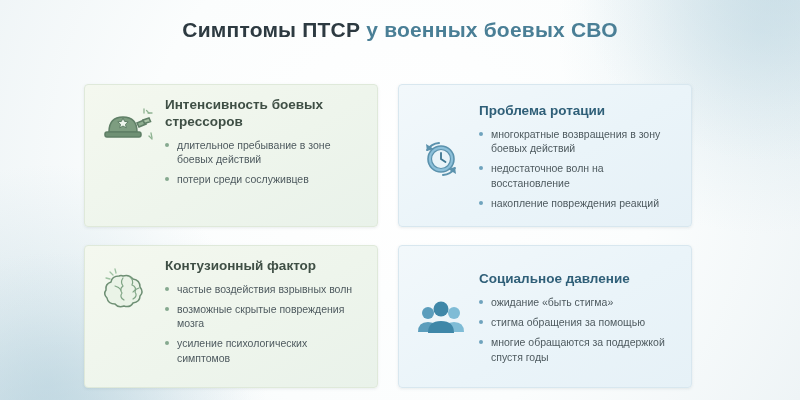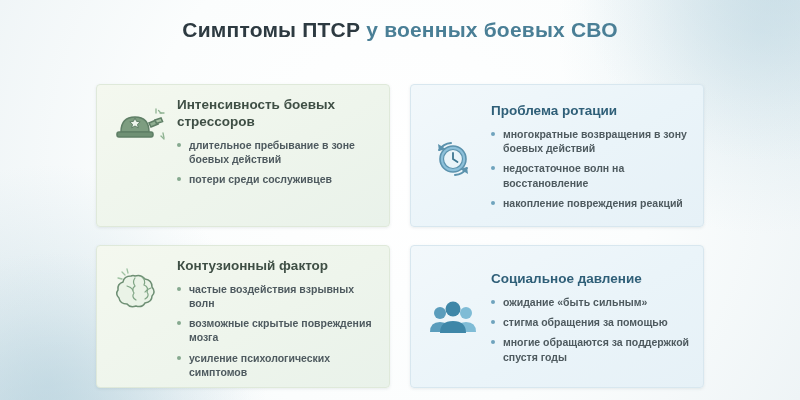--- a/index.html
+++ b/index.html
@@ -56,21 +56,21 @@
     color: #2d3a41;
     z-index: 5;
   }
   .title .accent {
     color: #4a7f96;
   }
 
   .grid {
     position: absolute;
     top: 84px;
-    left: 96px;
+    left: 84px;
     width: 608px;
     height: 304px;
     display: grid;
     grid-template-columns: 294px 294px;
     grid-template-rows: 143px 143px;
     column-gap: 20px;
     row-gap: 18px;
     z-index: 4;
   }
 
@@ -113,21 +113,20 @@
     line-height: 1.25;
     margin: 0 0 7px 0;
   }
   .green .card-title { color: #3f4f45; }
   .blue .card-title { color: #2f5f78; }
 
   ul.bullets {
     list-style: none;
     margin: 0;
     padding: 0;
-    font-weight: bold;
   }
   ul.bullets li {
     position: relative;
     padding-left: 12px;
     margin-bottom: 6px;
     font-size: 10.5px;
     line-height: 1.35;
     color: #4e5a5f;
   }
   ul.bullets li:last-child { margin-bottom: 0; }
@@ -251,21 +250,21 @@
           </g>
           <g fill="#3f87a8">
             <circle cx="28" cy="18" r="7.5"></circle>
             <path d="M15 42 q0-12 13-12 q13 0 13 12 z"></path>
           </g>
         </svg>
       </div>
       <div class="card-body">
         <div class="card-title">Социальное давление</div>
         <ul class="bullets">
-          <li>ожидание «быть сильным»</li>
+          <li>ожидание «быть стигма»</li>
           <li>стигма обращения за помощью</li>
           <li>многие обращаются за поддержкой спустя годы</li>
         </ul>
       </div>
     </div>
 
   </div>
 </div>
 
 </body></html>

